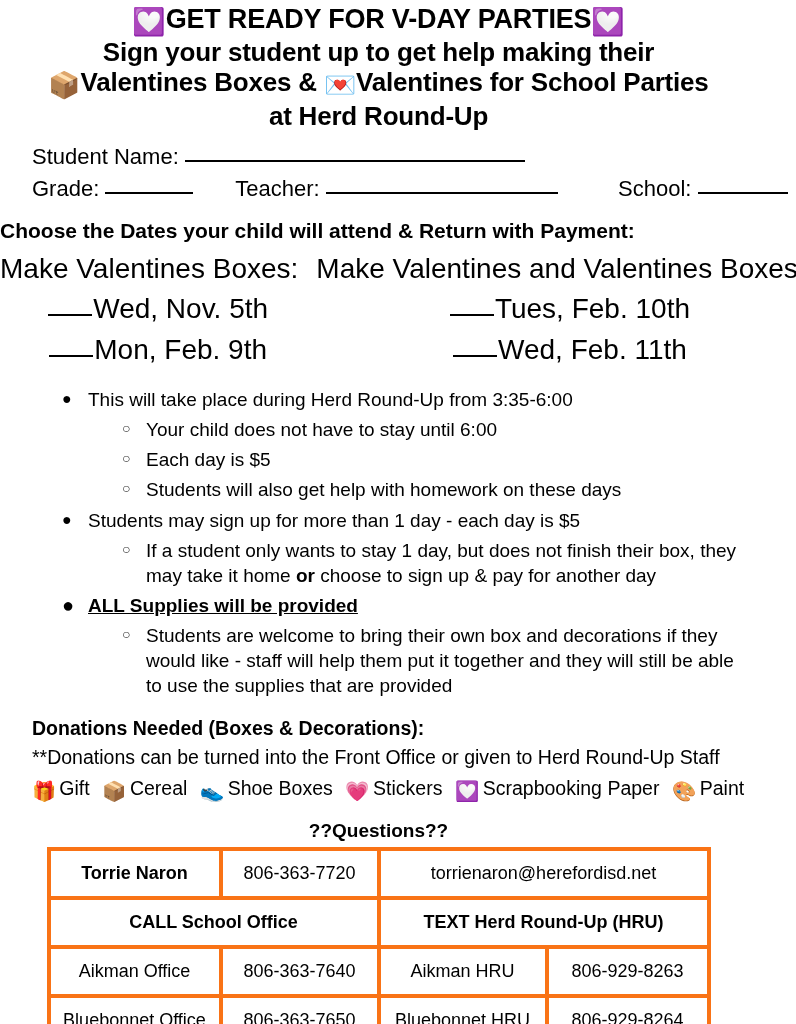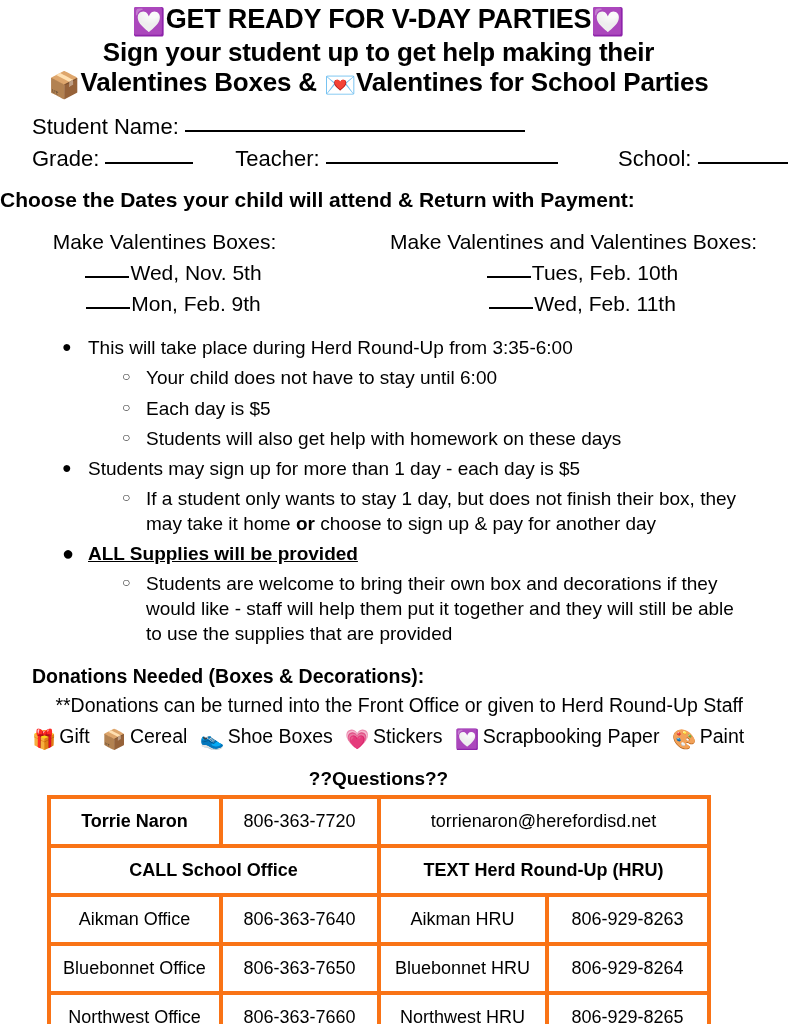--- a/index.html
+++ b/index.html
@@ -66,24 +66,23 @@
 
   
   .dates-title {
     text-align: left;
     font-weight: bold;
     font-size: 21px;
     margin-top: 14px;
   }
   .dates-grid {
     display: flex;
-    margin-top: 15px;
-    font-size: 21px;
+    margin-top: 6px;
+    font-size: 28px;
     line-height: 1.46;
-    gap: 43px;
   }
   .dates-col {
     flex: 1 1 50%;
     text-align: center;
   }
   .dates-col.left { padding-right: 18px; }
   .dates-col .col-head { white-space: nowrap; }
   .dates-col .opt { padding-left: 18px; white-space: nowrap; }
   .ul-blank {
     display: inline-block;
@@ -131,21 +130,21 @@
   }
 
   
   .donations {
     margin-top: 16px;
     padding: 0 14px 0 32px;
     font-size: 19.5px;
     line-height: 1.5;
   }
   .don-title { font-weight: bold; }
-  .don-note { white-space: nowrap; text-align: right; }
+  .don-note { white-space: nowrap; }
   .don-items {
     white-space: nowrap;
     margin-top: 1px;
   }
   .don-items .it { margin-right: 13px; }
   .don-items .emoji { margin-right: 3px; vertical-align: -3px; }
 
   
   .q-title {
     text-align: center;
@@ -174,20 +173,21 @@
 </style>
 </head>
 <body>
 
 <div class="page">
 
   <div class="header">
     <div class="header-line hl1"><span class="emoji">💟</span><span>GET READY FOR V-DAY PARTIES</span><span class="emoji">💟</span></div>
     <div class="header-line hl2">Sign your student up to get help making their</div>
     <div class="header-line hl3"><span class="emoji">📦</span><span>Valentines Boxes &amp;</span>&nbsp;<span class="emoji">💌</span><span>Valentines for School Parties</span></div>
+    <div class="header-line hl4">at Herd Round-Up</div>
   </div>
 
   <div class="form-block">
     <div class="form-row">
       <span>Student Name:</span>
       <span class="blank b-name"></span>
     </div>
     <div class="form-row">
       <span>Grade:</span>
       <span class="blank b-grade"></span>

